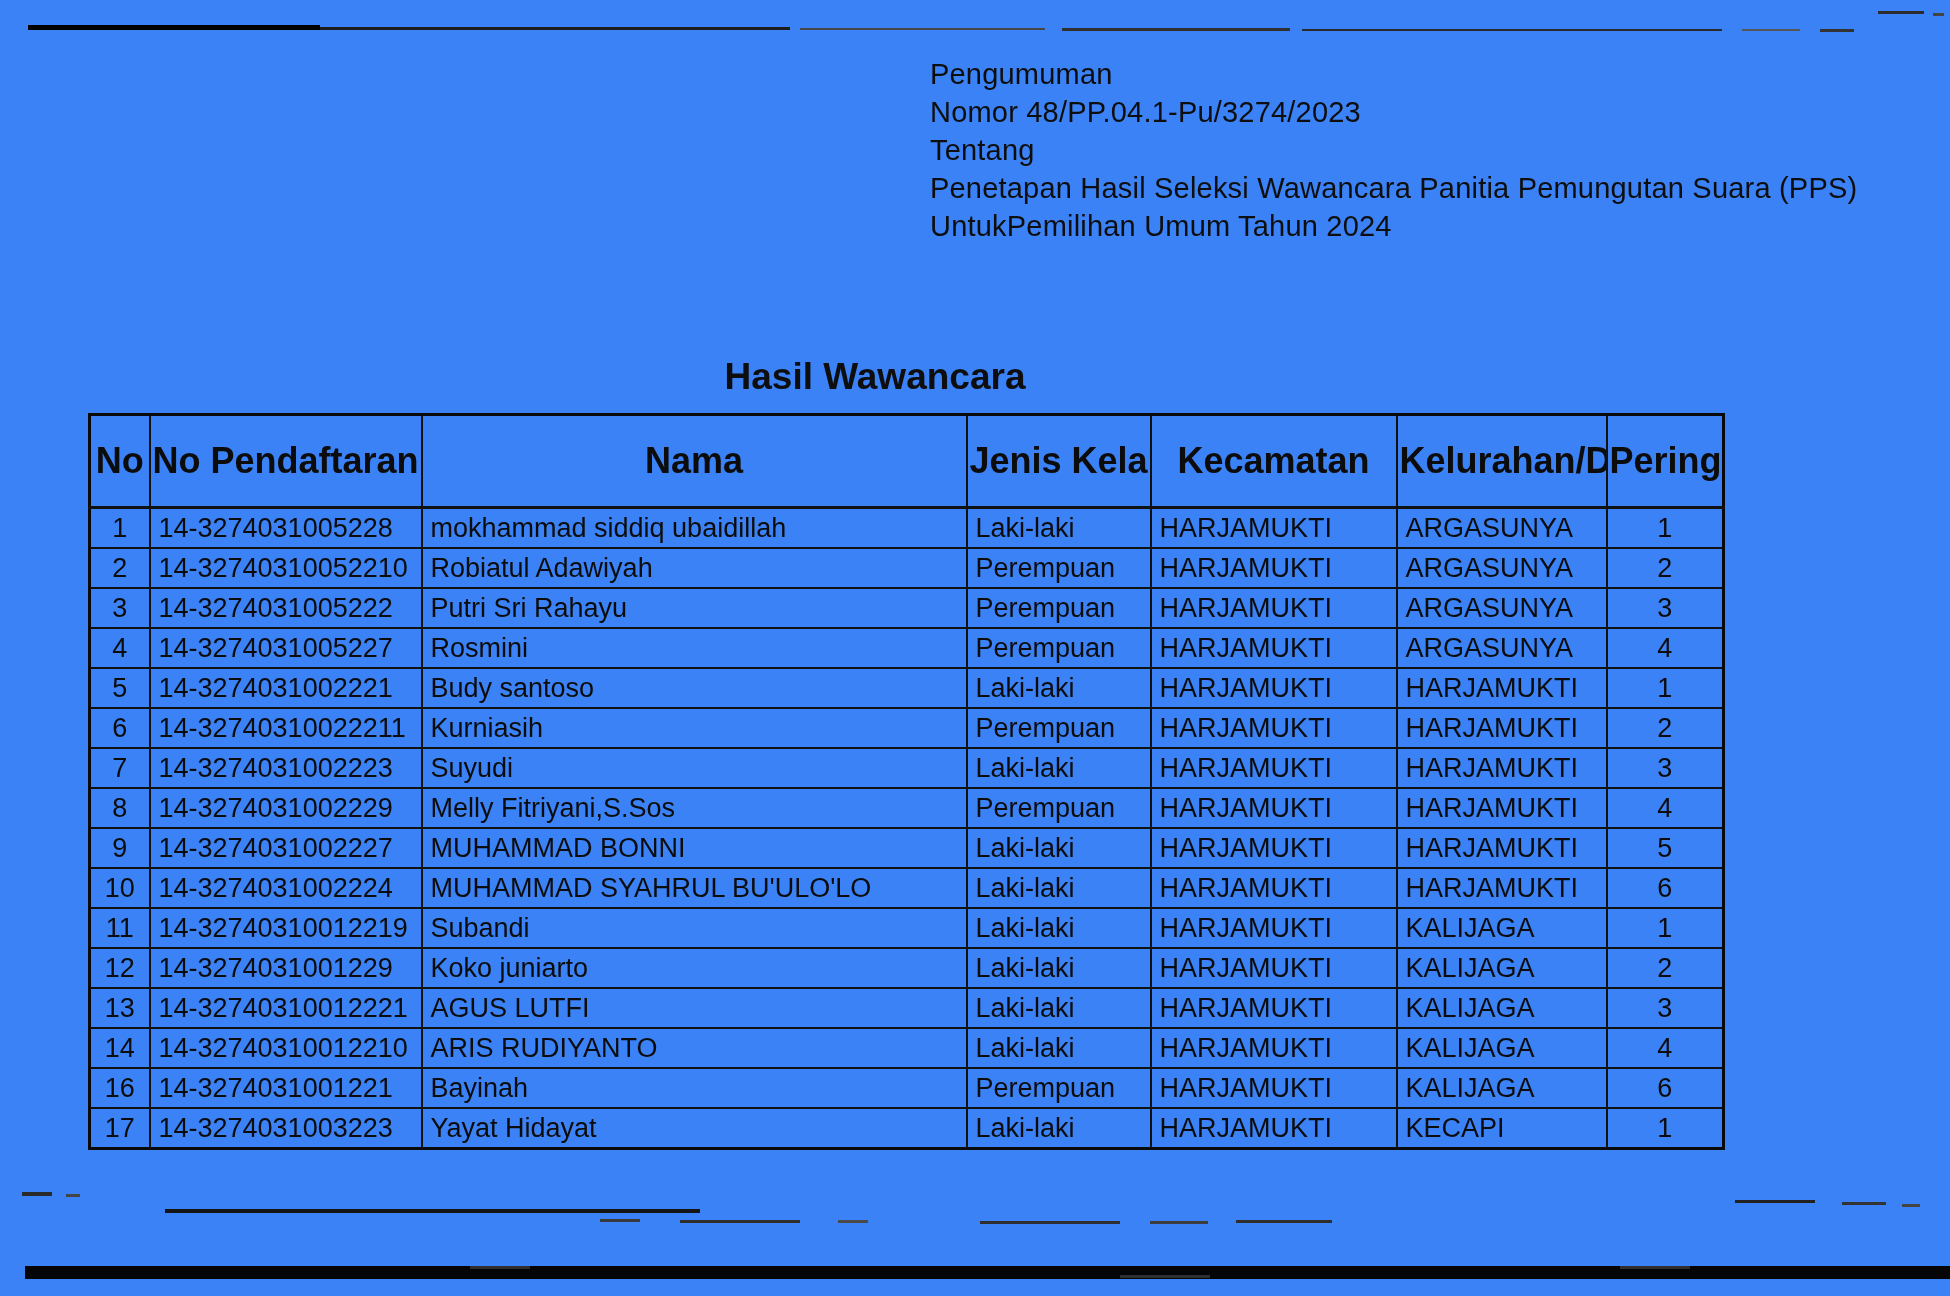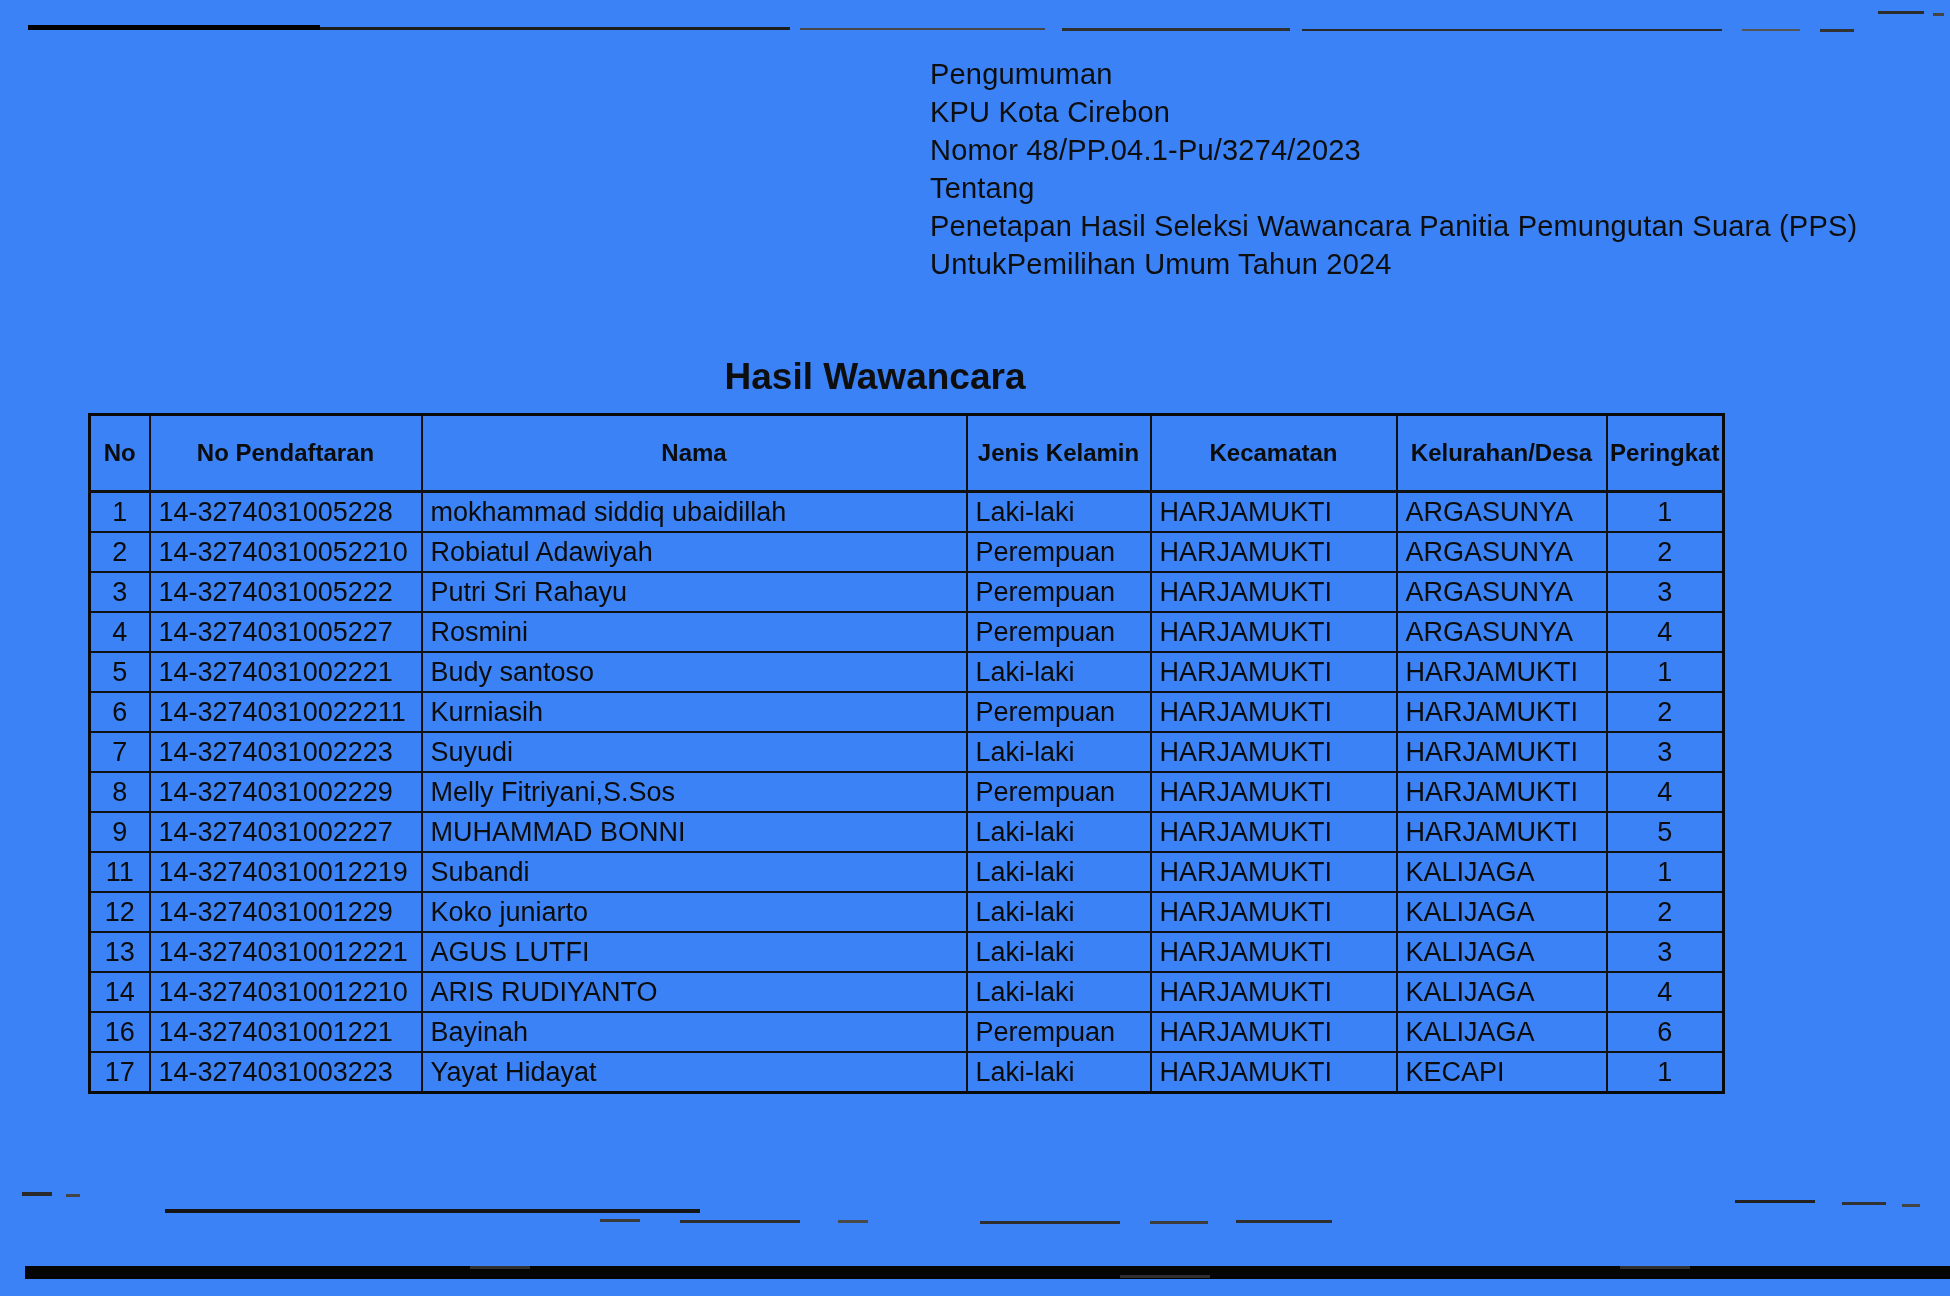--- a/index.html
+++ b/index.html
@@ -26,22 +26,22 @@
     position:absolute;left:88px;top:413px;width:1634px;
     border-collapse:collapse;table-layout:fixed;
     font-size:27px;color:#0c0c0c;
     border:3px solid #0a0a0a;
   }
   table.results th, table.results td{
     border:2px solid #111111;
     overflow:hidden;white-space:nowrap;
   }
   table.results thead th{
-    height:66px;font-weight:bold;font-size:24px;
-    text-align:center;padding:4px 2px;
+    height:66px;font-weight:bold;font-size:36px;
+    text-align:center;padding:12px 2px;
     border-bottom-width:3px;
   }
   table.results tbody td{
     height:38px;padding:0 8px;text-align:left;
   }
   table.results tbody td.center{text-align:center;padding:0 2px;}
   col.c0{width:60px;} col.c1{width:272px;} col.c2{width:545px;}
   col.c3{width:184px;} col.c4{width:246px;} col.c5{width:210px;}
   col.c6{width:117px;}
   
@@ -59,21 +59,20 @@
     <div class="art" style="left:1062px;top:28px;width:228px;height:3px;background:#303030;"></div>
     <div class="art" style="left:1302px;top:29px;width:420px;height:2px;background:#2a2a2a;"></div>
     <div class="art" style="left:1742px;top:29px;width:58px;height:2px;background:#555;"></div>
     <div class="art" style="left:1820px;top:29px;width:34px;height:3px;background:#333;"></div>
     <div class="art" style="left:1878px;top:11px;width:46px;height:3px;background:#2c2c2c;"></div>
     <div class="art" style="left:1933px;top:13px;width:11px;height:3px;background:#444;"></div>
   </div>
 
   <div class="doc-header">
     <div>Pengumuman</div>
-    <div>KPU Kota Cirebon</div>
     <div>Nomor 48/PP.04.1-Pu/3274/2023</div>
     <div>Tentang</div>
     <div>Penetapan Hasil Seleksi Wawancara  Panitia Pemungutan Suara (PPS)</div>
     <div>UntukPemilihan Umum Tahun 2024</div>
   </div>
 
   <div class="section-title">Hasil Wawancara</div>
 
   <table class="results">
     <colgroup>
@@ -170,20 +169,29 @@
           <td class="center">4</td>
         </tr>
         <tr>
           <td class="center">9</td>
           <td>14-3274031002227</td>
           <td>MUHAMMAD BONNI</td>
           <td>Laki-laki</td>
           <td>HARJAMUKTI</td>
           <td>HARJAMUKTI</td>
           <td class="center">5</td>
+        </tr>
+        <tr>
+          <td class="center">10</td>
+          <td>14-3274031002224</td>
+          <td>MUHAMMAD SYAHRUL BU'ULO'LO</td>
+          <td>Laki-laki</td>
+          <td>HARJAMUKTI</td>
+          <td>HARJAMUKTI</td>
+          <td class="center">6</td>
         </tr>
         <tr>
           <td class="center">11</td>
           <td>14-32740310012219</td>
           <td>Subandi</td>
           <td>Laki-laki</td>
           <td>HARJAMUKTI</td>
           <td>KALIJAGA</td>
           <td class="center">1</td>
         </tr>

